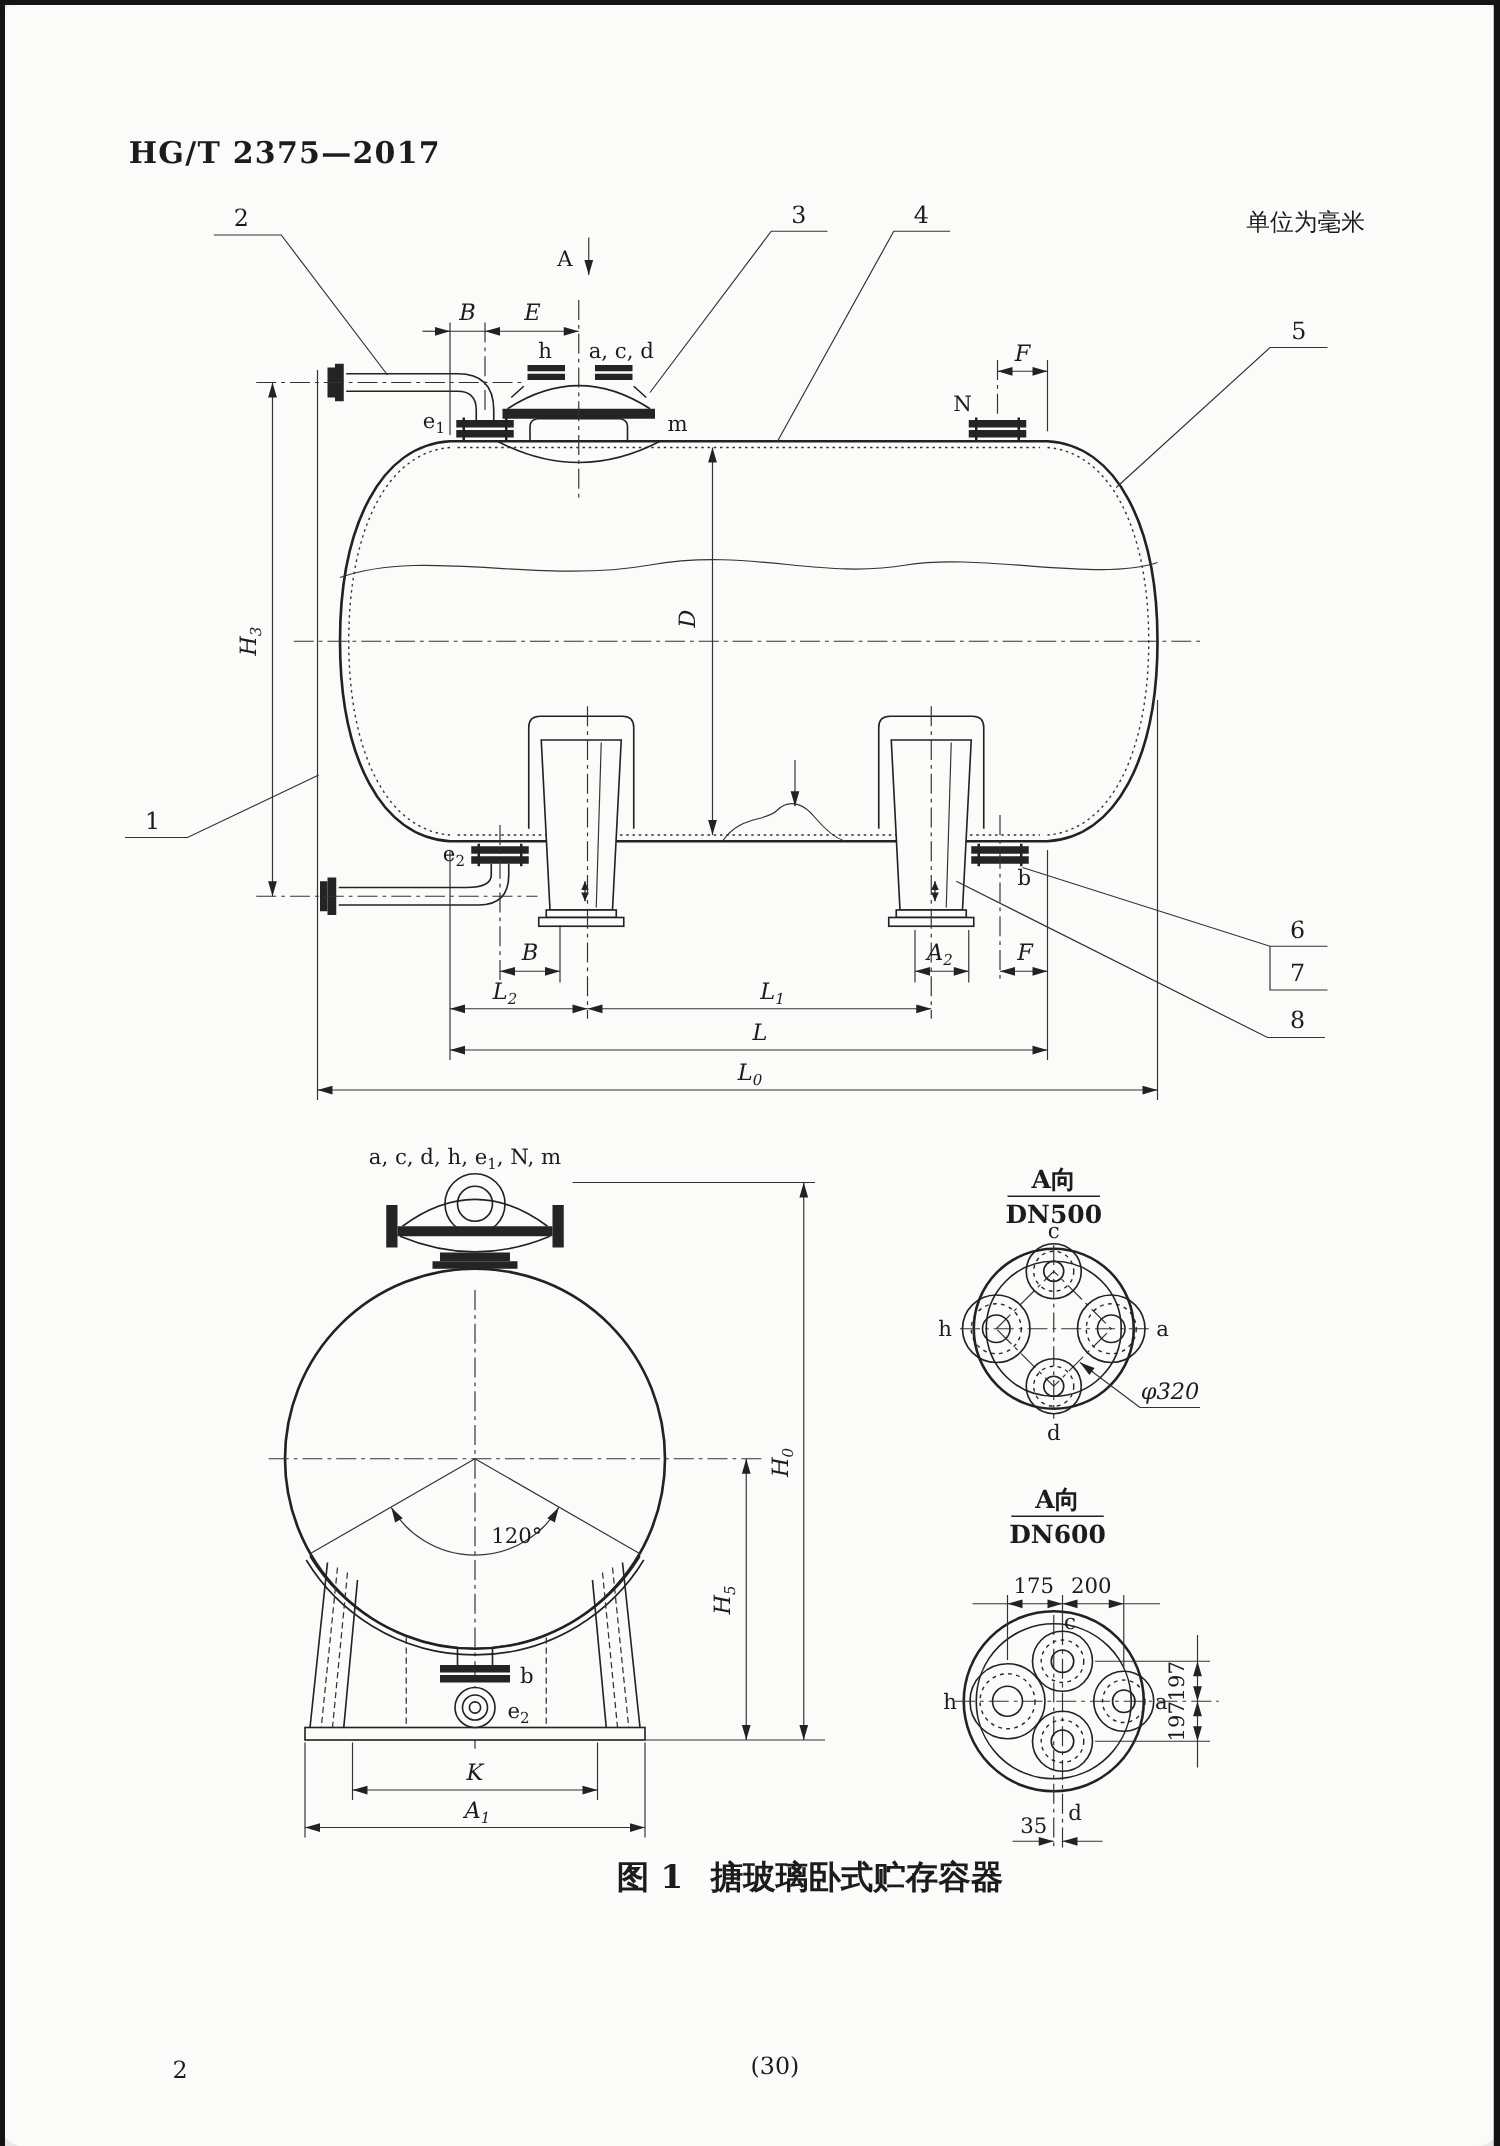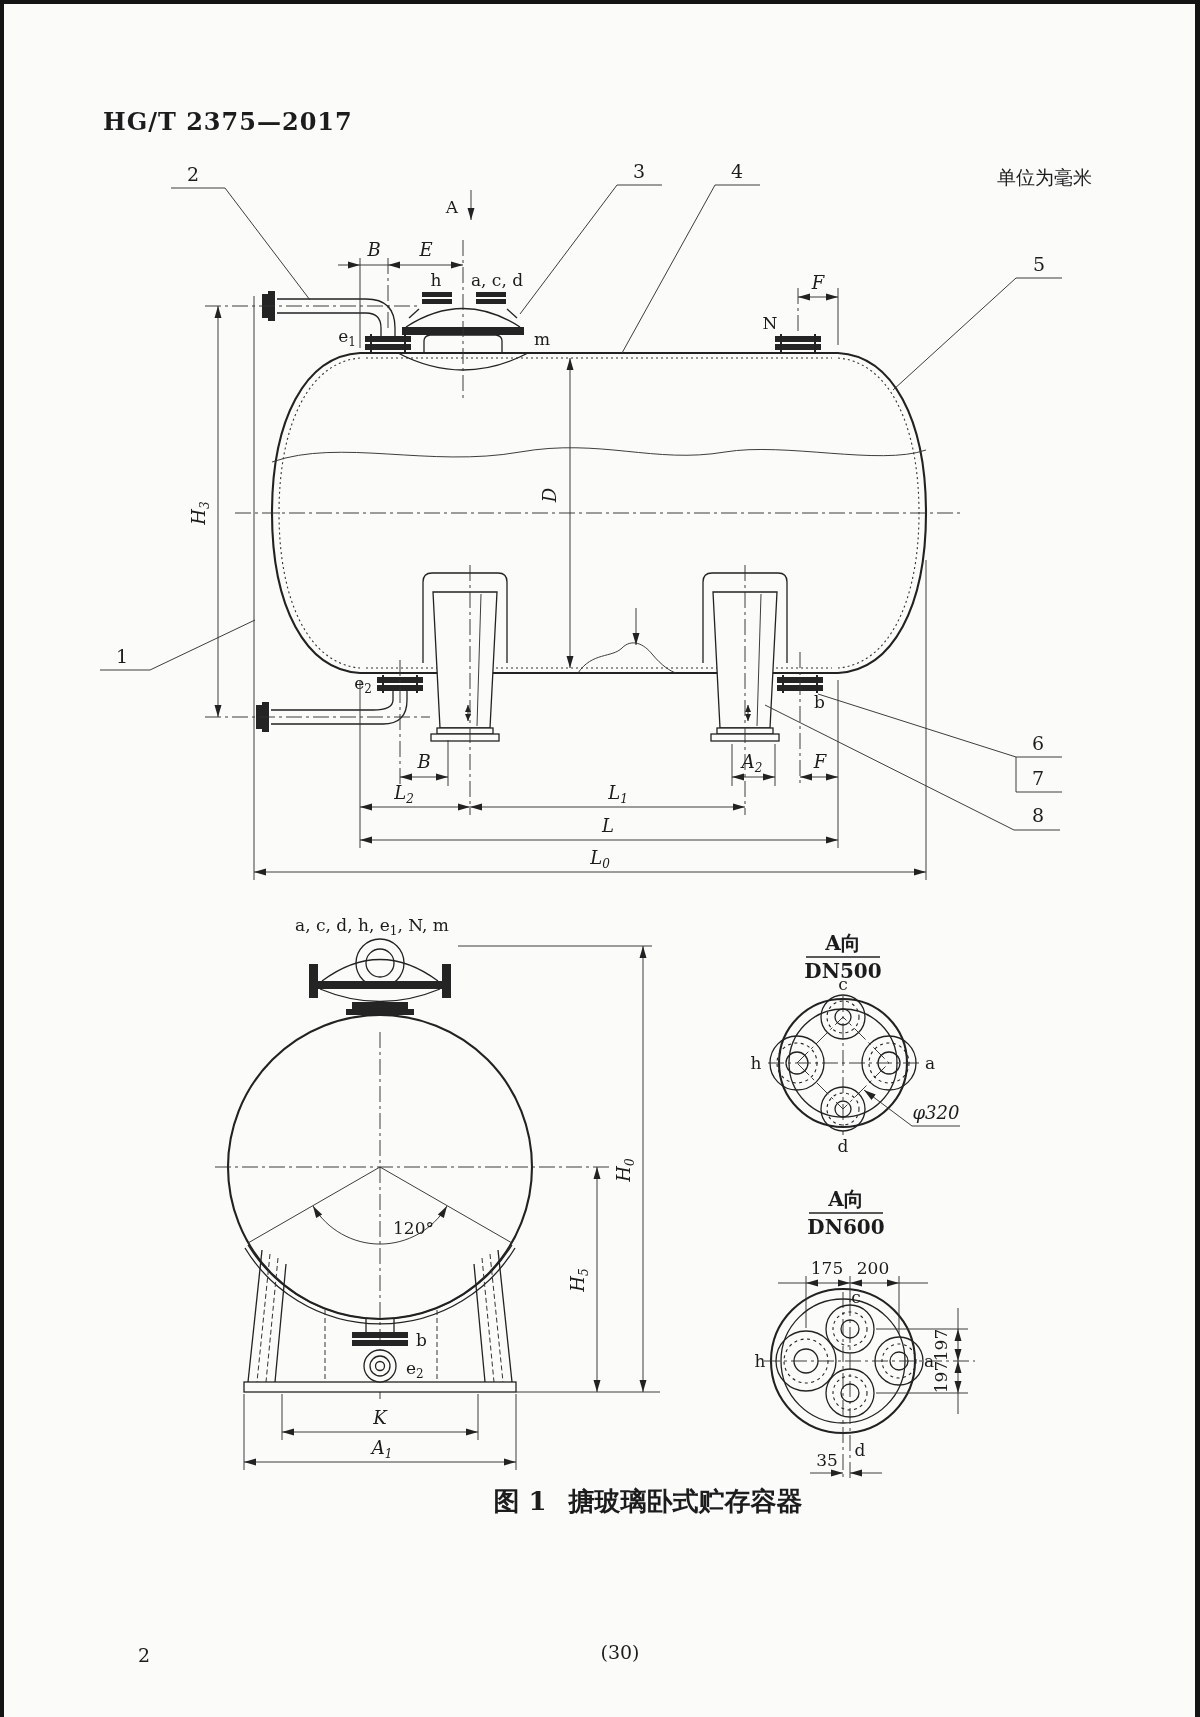--- a/index.html
+++ b/index.html
@@ -1,17 +1,17 @@
 <!DOCTYPE html>
 <html><head>
 <meta charset="utf-8">
 <style>
   html,body{margin:0;padding:0;background:#e8e8e6;}
   .page{position:relative;width:1200px;height:1717px;background:#fbfbf9;margin:0 auto;
-        font-family:"DejaVu Serif",serif;}
+        font-family:"DejaVu Serif",serif;border-radius:19px;}
   svg{display:block}
   svg text{fill:#1c1c1c}
   .t-hd{font:700 24px "DejaVu Serif",serif;letter-spacing:1px}
   .t-cjk{font:19px "DejaVu Serif",serif}
   .t-call{font:19px "DejaVu Serif",serif}
   .t-lbl{font:17px "DejaVu Serif",serif}
   .t-dim{font:italic 18px "DejaVu Serif",serif}
   .t-num{font:17px "DejaVu Serif",serif}
   .t-view{font:700 20px "DejaVu Serif",serif}
   .t-cap{font:700 26px "DejaVu Serif",serif}

